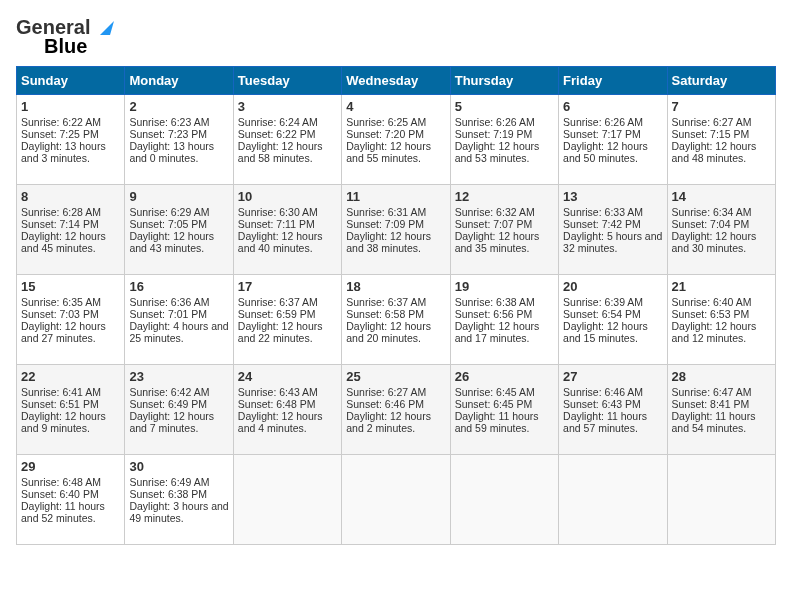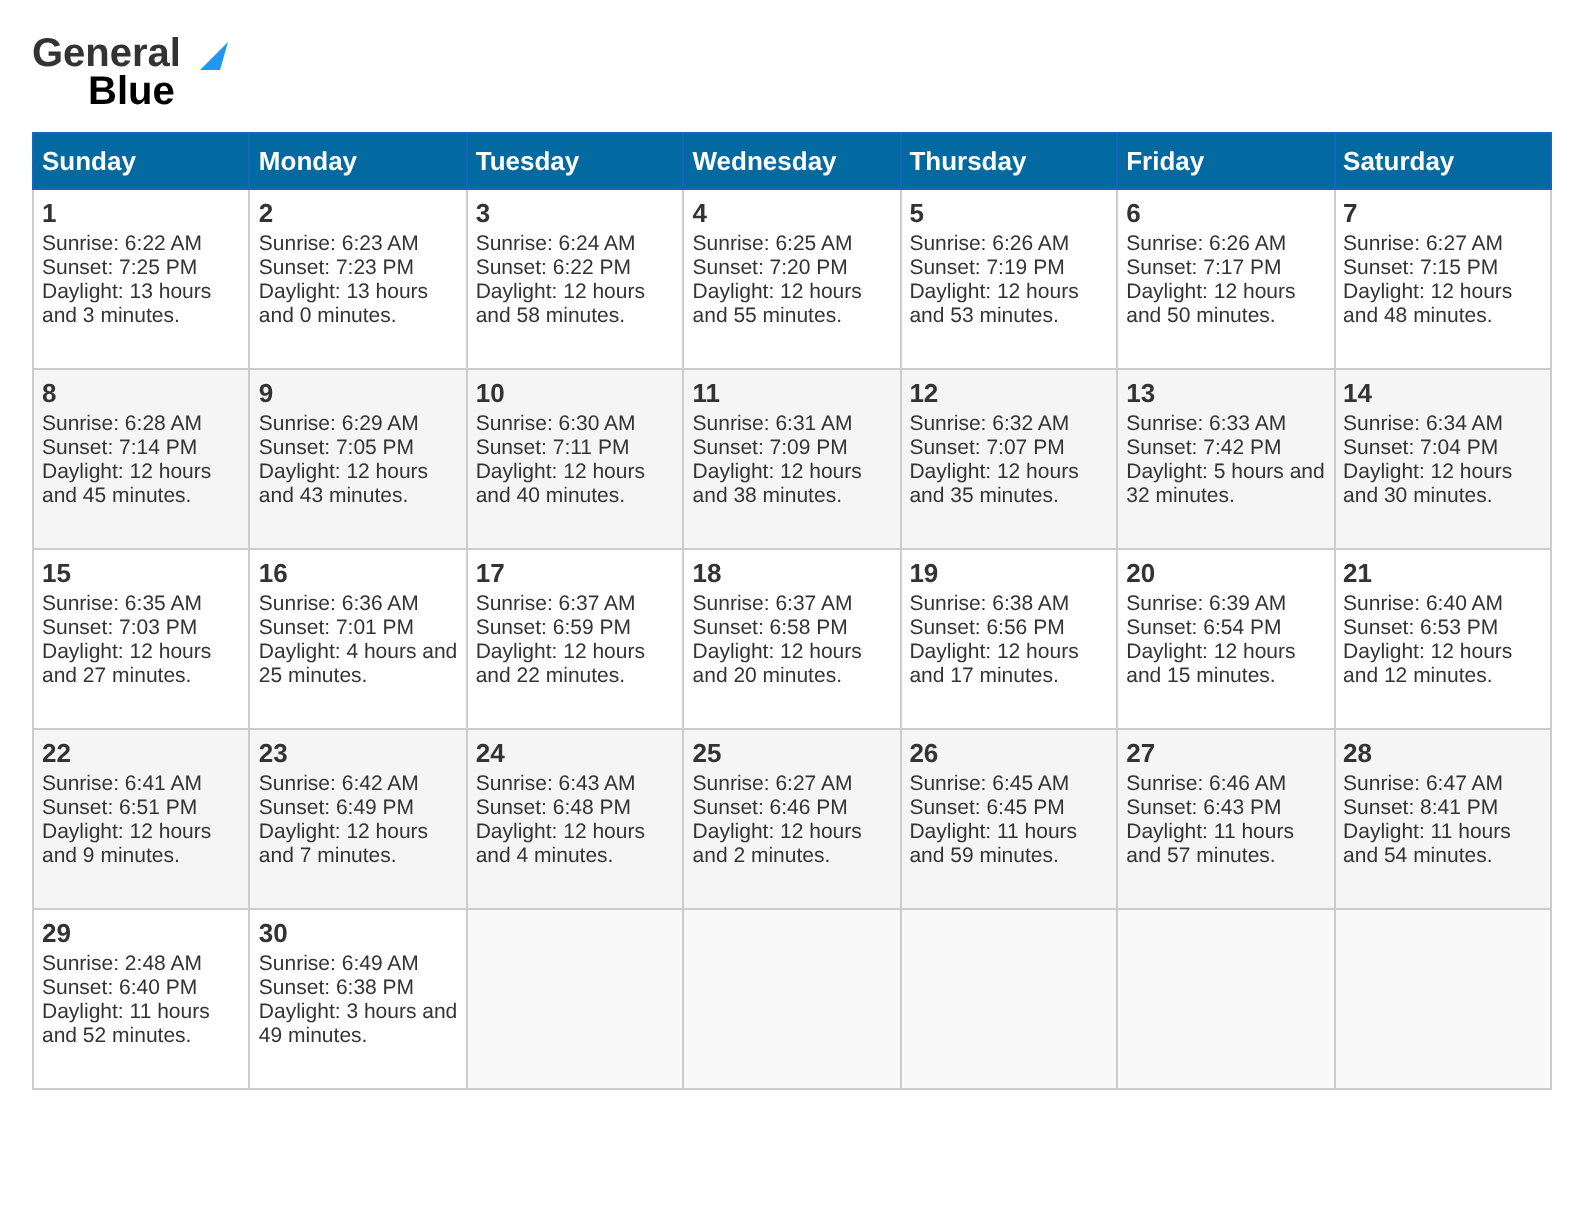--- a/index.html
+++ b/index.html
@@ -136,21 +136,21 @@
       <tr>
         <td><span class="day-num">22</span><span>Sunrise: 6:41 AM</span><br><span>Sunset: 6:51 PM</span><br><span>Daylight: 12 hours and 9 minutes.</span></td>
         <td><span class="day-num">23</span><span>Sunrise: 6:42 AM</span><br><span>Sunset: 6:49 PM</span><br><span>Daylight: 12 hours and 7 minutes.</span></td>
         <td><span class="day-num">24</span><span>Sunrise: 6:43 AM</span><br><span>Sunset: 6:48 PM</span><br><span>Daylight: 12 hours and 4 minutes.</span></td>
         <td><span class="day-num">25</span><span>Sunrise: 6:27 AM</span><br><span>Sunset: 6:46 PM</span><br><span>Daylight: 12 hours and 2 minutes.</span></td>
         <td><span class="day-num">26</span><span>Sunrise: 6:45 AM</span><br><span>Sunset: 6:45 PM</span><br><span>Daylight: 11 hours and 59 minutes.</span></td>
         <td><span class="day-num">27</span><span>Sunrise: 6:46 AM</span><br><span>Sunset: 6:43 PM</span><br><span>Daylight: 11 hours and 57 minutes.</span></td>
         <td><span class="day-num">28</span><span>Sunrise: 6:47 AM</span><br><span>Sunset: 8:41 PM</span><br><span>Daylight: 11 hours and 54 minutes.</span></td>
       </tr>
       <tr>
-        <td><span class="day-num">29</span><span>Sunrise: 2:48 AM</span><br><span>Sunset: 6:40 PM</span><br><span>Daylight: 11 hours and 52 minutes.</span></td>
+        <td><span class="day-num">29</span><span>Sunrise: 6:48 AM</span><br><span>Sunset: 6:40 PM</span><br><span>Daylight: 11 hours and 52 minutes.</span></td>
         <td><span class="day-num">30</span><span>Sunrise: 6:49 AM</span><br><span>Sunset: 6:38 PM</span><br><span>Daylight: 3 hours and 49 minutes.</span></td>
         <td class="empty-cell"></td>
         <td class="empty-cell"></td>
         <td class="empty-cell"></td>
         <td class="empty-cell"></td>
         <td class="empty-cell"></td>
       </tr>
     </tbody>
 </table>
 

